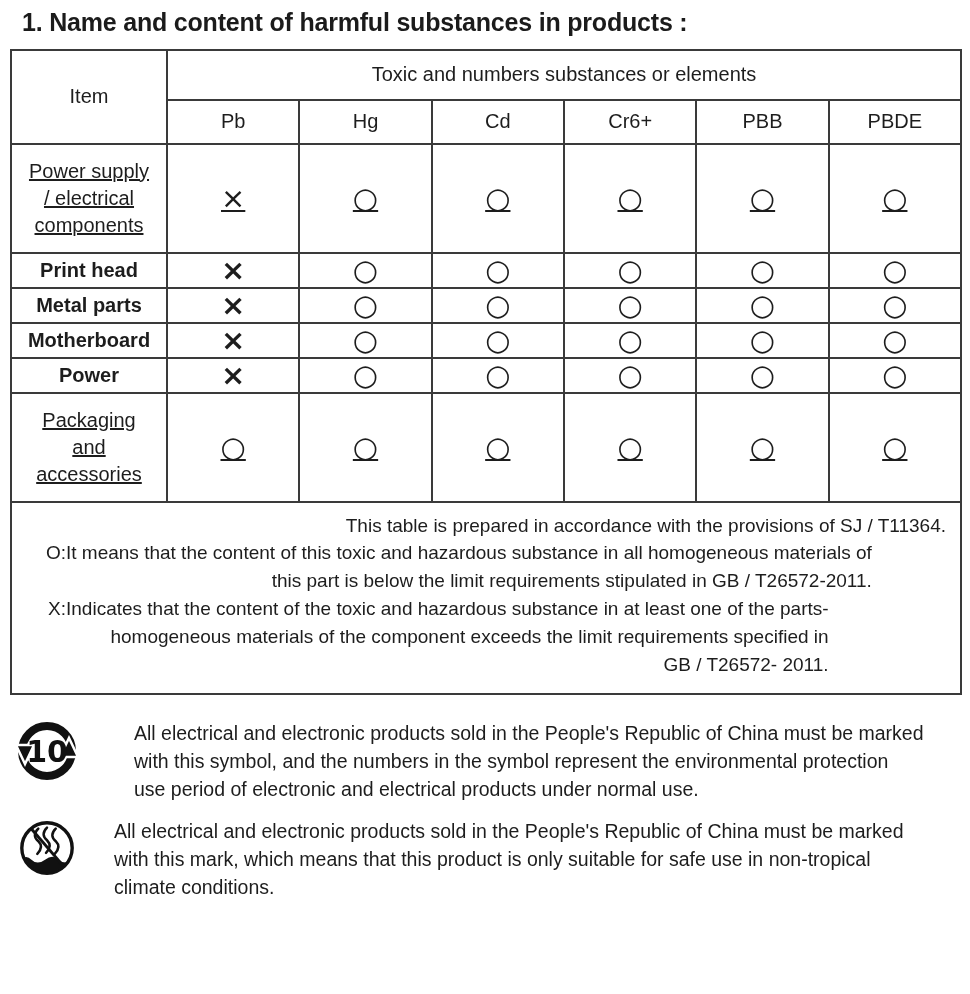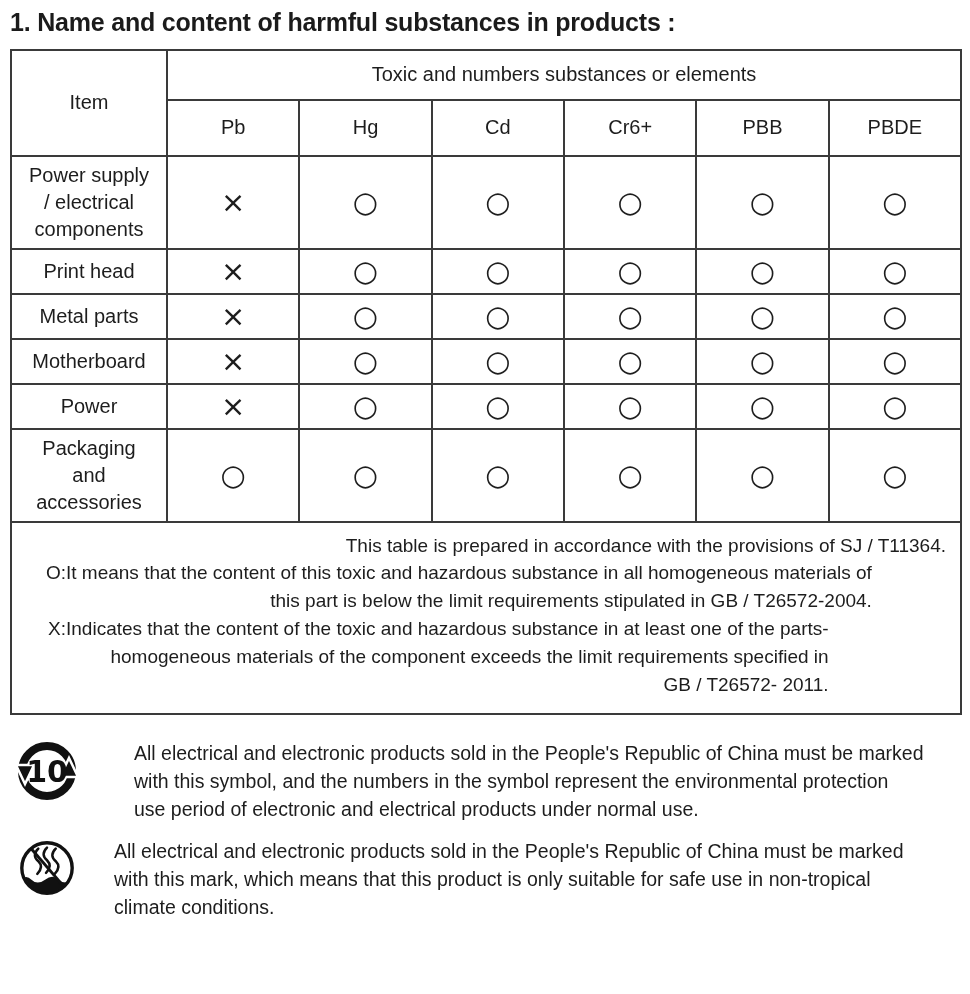--- a/index.html
+++ b/index.html
@@ -13,41 +13,41 @@
   }
   .page { padding: 3px 8px 0 10px; }
 
   h1.sec-title, h2.sec-title {
     font-size: 25px;
     font-weight: 600;
     letter-spacing: -0.2px;
     line-height: 1.38;
     color: #1b1b1b;
   }
-  h1.sec-title { margin: 2px 0 9px 0; }
+  h1.sec-title { margin: 2px 0 9px 12px; }
   h2.sec-title { margin: 24px 0 6px 0; }
   .sec2-line2 { padding-left: 32px; }
 
   table.subst-table {
     border-collapse: collapse;
     width: 952px;
     table-layout: fixed;
   }
   .subst-table td {
     border: 2px solid #3a3a3a;
     text-align: center;
     vertical-align: middle;
     font-size: 20px;
     line-height: 1.35;
     padding: 2px 4px;
   }
   tr.group-row { height: 50px; }
-  tr.sub-row   { height: 56px; }
-  tr.row-tall  { height: 93px; }
-  tr.row-std   { height: 45px; }
+  tr.sub-row   { height: 44px; }
+  tr.row-tall  { height: 109px; text-decoration: underline; }
+  tr.row-std   { height: 35px; font-weight: bold; }
   td.item-cell { white-space: pre-line; }
   td.mark-cell {
     font-family: "DejaVu Sans", sans-serif;
     font-size: 29px;
     line-height: 1;
     padding: 0;
   }
   td.notes-cell {
     text-align: right;
     vertical-align: top;
@@ -159,21 +159,21 @@
         <td class="mark-cell">○</td>
         <td class="mark-cell">○</td>
       </tr>
 
       <tr>
         <td class="notes-cell" colspan="7">
           <div class="note-line">This table is prepared in accordance with the provisions of SJ / T11364.</div>
           <div class="note-def">
             <span class="note-label">O:</span>
             <span class="note-text">It means that the content of this toxic and hazardous substance in all homogeneous materials of
-this part is below the limit requirements stipulated in GB / T26572-2004.</span>
+this part is below the limit requirements stipulated in GB / T26572-2011.</span>
           </div>
           <div class="note-def">
             <span class="note-label">X:</span>
             <span class="note-text">Indicates that the content of the toxic and hazardous substance in at least one of the parts-
 homogeneous materials of the component exceeds the limit requirements specified in
 GB / T26572- 2011.</span>
           </div>
         </td>
       </tr>
     </tbody>

